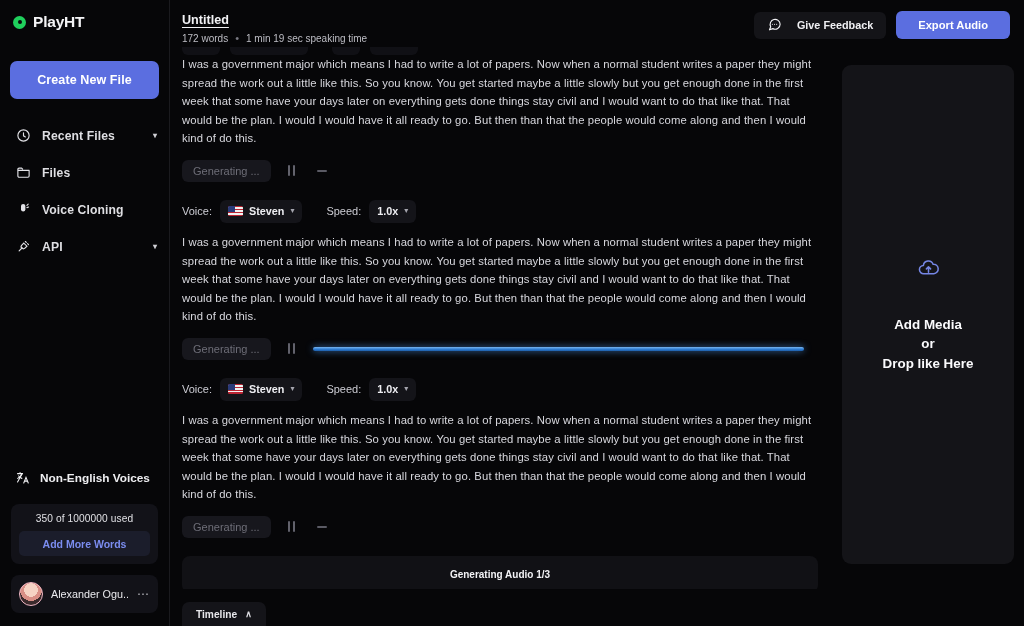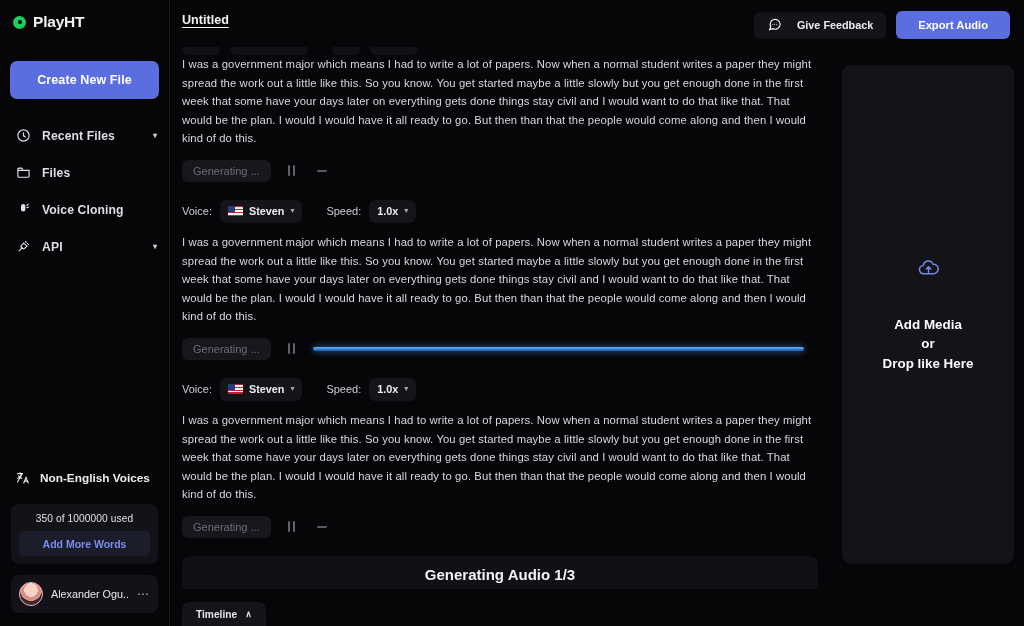--- a/index.html
+++ b/index.html
@@ -206,21 +206,21 @@
   }
   .flag::after {
     content:""; position:absolute; left:0; top:0; width:7px; height:5.5px; background:#2a3a78;
   }
   .sel-text { color: #eeeef2; font-size: 10.8px; font-weight: bold; }
   .caret-sm { color: #a5a5ae; font-size: 8px; line-height: 1; }
 
   .gen-banner {
     height: 37px; border-radius: 8px; background: #111115;
     display: flex; align-items: center; justify-content: center;
-    color: #f3f3f6; font-size: 15px; font-weight: bold;
+    color: #f3f3f6; font-size: 10px; font-weight: bold;
     margin-top: 14px;
     cursor: default;
   }
   .timeline-wrap { padding: 13px 0 0 12px; }
   .timeline-btn {
     display: inline-flex; align-items: center; gap: 8px;
     height: 24px; padding: 0 14px;
     border-radius: 7px 7px 0 0; background: #141419;
     color: #e8e8ec; font-size: 10.2px; font-weight: bold;
     cursor: pointer;
@@ -331,20 +331,25 @@
       <span class="user-dots">⋯</span>
     </div>
 
   </aside>
 
   <section class="main">
 
     <div class="topbar">
       <div class="doc-info">
         <div class="doc-title">Untitled</div>
+        <div class="doc-meta">
+          <span>172 words</span>
+          <span class="sep">•</span>
+          <span>1 min 19 sec speaking time</span>
+        </div>
       </div>
       <div class="topbar-actions">
         <div class="feedback-btn">
           <span>
             <svg width="15" height="15" viewBox="0 0 24 24" fill="none" stroke="#f3f3f6" stroke-width="1.8" stroke-linecap="round" stroke-linejoin="round">
               <path d="M21 11.5a8 8 0 0 1-11.6 7.1L4 20.5l1.9-5A8 8 0 1 1 21 11.5z"></path>
               <circle cx="8.6" cy="11.6" r="0.9" fill="#f3f3f6" stroke="none"></circle>
               <circle cx="12" cy="11.6" r="0.9" fill="#f3f3f6" stroke="none"></circle>
               <circle cx="15.4" cy="11.6" r="0.9" fill="#f3f3f6" stroke="none"></circle>
             </svg>

